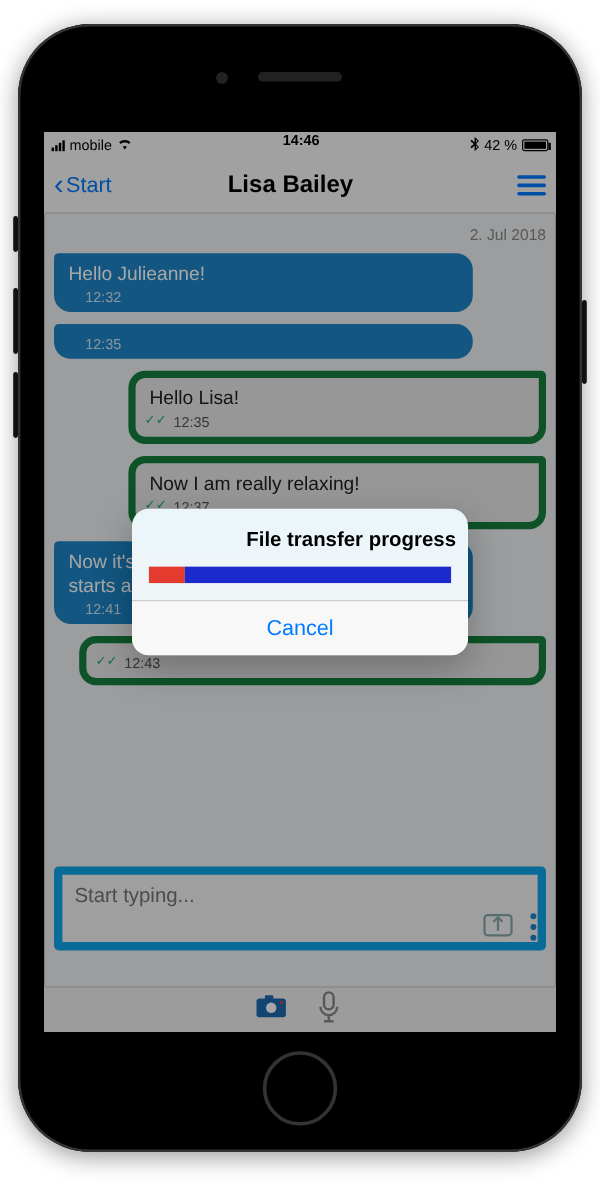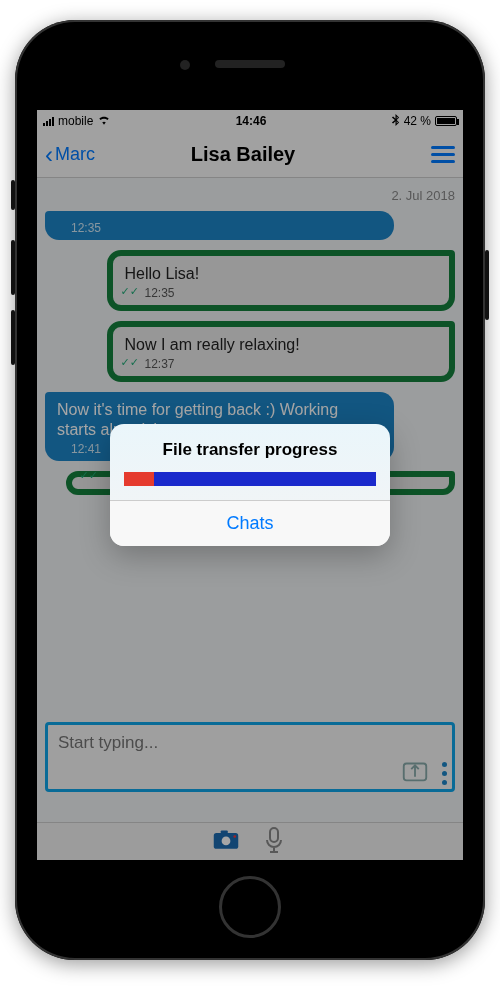--- a/index.html
+++ b/index.html
@@ -50,21 +50,20 @@
   .screen {
     position: absolute;
     top: 90px; left: 22px; right: 22px; bottom: 100px;
     background: #eef1f3;
     overflow: hidden;
   }
   
   .statusbar {
     height: 22px;
     display: flex;
-    align-items: center;
     justify-content: space-between;
     padding: 0 6px;
     font-size: 12px;
     color: #000;
     background: #f7f7f7;
   }
   .sb-left, .sb-right { display: flex; align-items: center; gap: 4px; }
   .sb-center { font-weight: 600; }
   .signal { display: inline-flex; align-items: flex-end; gap: 1px; height: 10px;}
   .signal i { width: 2px; background: #000; display: inline-block;}
@@ -118,21 +117,21 @@
   .out .checks { color:#2a7; font-size:11px; position:absolute; left:8px; bottom:6px;}
   
   .compose-area {
     position: absolute;
     left:8px; right:8px; bottom: 42px;
     height: 96px;
   }
   .compose {
     width: 100%;
     height: 70px;
-    border: 3px solid #0ea5e9;
+    border: 7px solid #0ea5e9;
     border-radius: 4px;
     background: #f5f5f5;
     padding: 8px 60px 8px 10px;
     font-size: 17px;
     color: #666;
     resize: none;
     font-family: inherit;
   }
   .compose-icons {
     position:absolute; right:4px; bottom: 28px;
@@ -158,21 +157,21 @@
     display:flex; align-items:center; justify-content:center;
   }
   .alert {
     width: 280px;
     background: linear-gradient(#eaf6fb,#f4f4f4);
     border-radius: 14px;
     overflow:hidden;
     box-shadow: 0 10px 30px rgba(0,0,0,0.25);
   }
   .alert-title {
-    text-align:center; font-weight:700; font-size:17px;
+    text-align:right; font-weight:700; font-size:17px;
     padding: 16px 10px 12px;
     color:#000;
   }
   .progress-wrap { padding: 0 14px 14px; }
   .progress {
     height: 14px;
     background:#ddd;
     position:relative;
     overflow: hidden;
   }
@@ -233,33 +232,37 @@
         <span>42 %</span>
         <span class="battery">
             <span class="battery-fill"></span>
           </span>
       </div>
     </div>
 
     <div class="navbar">
       <div class="nav-back">
         <span style="font-size:24px;line-height:1;">‹</span>
-        <span>Marc</span>
+        <span>Start</span>
       </div>
       <div class="nav-title">Lisa Bailey</div>
       <div class="nav-menu">
         <div></div>
           <div></div>
           <div></div>
       </div>
     </div>
 
     <div class="chat">
       <div class="date-sep">2. Jul 2018</div>
 
+      <div class="bubble in">
+        <span>Hello Julieanne!</span>
+        <span class="time">12:32</span>
+      </div>
 
       <div class="bubble in">
         <span class="time">12:35</span>
       </div>
 
       <div class="bubble out">
         <span>Hello Lisa!</span>
         <span class="checks">✓✓</span>
         <span class="time">12:35</span>
       </div>
@@ -270,20 +273,21 @@
         <span class="time">12:37</span>
       </div>
 
       <div class="bubble in">
         <span>Now it's time for getting back :) Working starts already!</span>
         <span class="time">12:41</span>
       </div>
 
       <div class="bubble out" style="max-width:95%;">
         <span class="checks">✓✓</span>
+        <span class="time">12:43</span>
       </div>
     </div>
 
     <div class="compose-area">
       <textarea class="compose" placeholder="Start typing..." style=""></textarea>
       <div class="compose-icons">
         <span>
           <svg viewBox="0 0 32 32">
               <rect x="4" y="8" width="24" height="18" rx="3" fill="none" stroke="#8aa" stroke-width="2"></rect>
               <path d="M16 10 L16 22 M12 14 L16 10 L20 14" fill="none" stroke="#8aa" stroke-width="2"></path>
@@ -316,18 +320,18 @@
 
     <div class="overlay">
       <div class="alert">
         <div class="alert-title">File transfer progress</div>
         <div class="progress-wrap">
           <div class="progress">
             <div class="seg-a" style="width:12%;"></div>
             <div class="seg-b" style="left:12%; width:88%;"></div>
           </div>
         </div>
-        <div class="alert-btn">Chats</div>
+        <div class="alert-btn">Cancel</div>
       </div>
     </div>
 
   </div>
 </div>
 
 </body></html>

